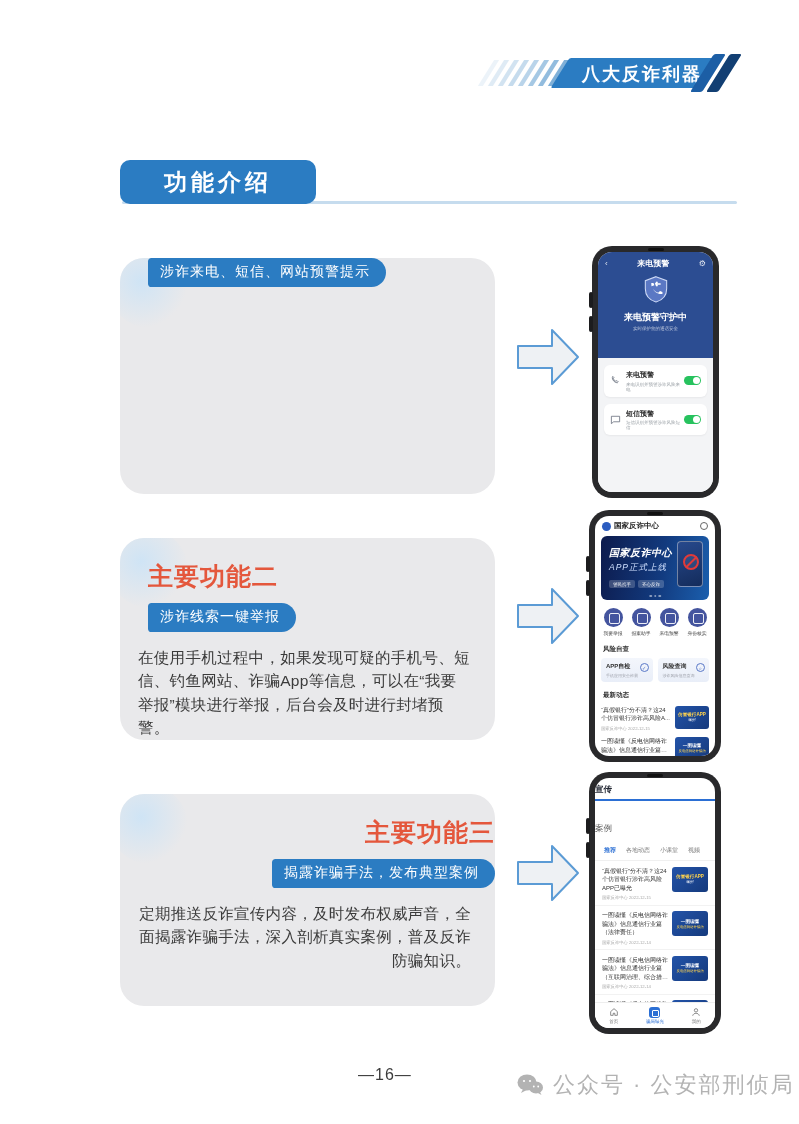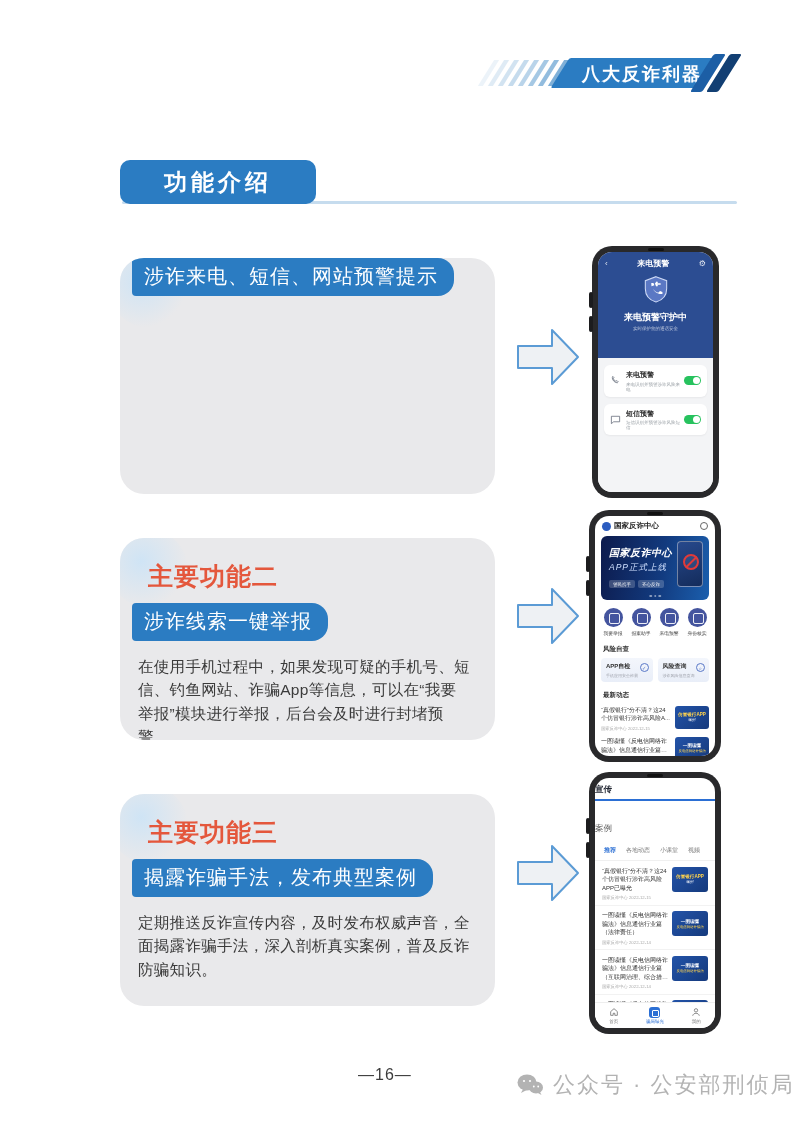--- a/index.html
+++ b/index.html
@@ -17,25 +17,25 @@
   .slash-dark2 { position:absolute; left:232px; top:-2px; width:12px; height:38px; background:#123f73; transform:skewX(-32deg); border-radius:2px; }
 
   
   .title-box { position:absolute; left:120px; top:160px; width:196px; height:44px; background:#2b7cc2; border-radius:10px; display:flex; align-items:center; justify-content:center; color:#fff; font-size:23px; font-weight:bold; letter-spacing:4px; z-index:2; }
   .title-underline { position:absolute; left:122px; top:201px; width:615px; height:3px; background:#c6dcee; border-radius:2px; }
 
   
   .card { position:absolute; left:120px; width:375px; background:#e9e9eb; border-radius:24px; overflow:hidden; }
   .card .deco-circle { position:absolute; left:-10px; top:-8px; width:78px; height:78px; border-radius:50%; background:radial-gradient(circle at 40% 40%, #cfe4f5 0%, rgba(207,228,245,0) 70%); }
   .card h2 { position:relative; margin:22px 0 10px 28px; color:#e4573c; font-size:25px; font-weight:bold; letter-spacing:1px; }
-  .card .banner { position:relative; display:inline-block; margin-left:12px; background:#2b7cc2; color:#fff; font-size:20px; letter-spacing:1px; padding:5px 16px 6px 12px; border-radius:4px 16px 16px 4px;font-family:Liberation Mono, monospace; }
+  .card .banner { position:relative; display:inline-block; margin-left:28px; background:#2b7cc2; color:#fff; font-size:14px; letter-spacing:1px; padding:5px 16px 6px 12px; border-radius:4px 16px 16px 4px;font-family:Liberation Mono, monospace; }
   .card .body { margin:14px 24px 0 18px; color:#3b3b3b; font-size:15.5px; line-height:1.5; letter-spacing:0.3px; }
   #card1 { top:258px; height:236px; }
   #card2 { top:538px; height:202px; }
-  #card3 { top:794px; height:212px; }
+  #card3 { top:794px; height:212px;text-align:right; }
 
   
   .arrow { position:absolute; left:516px; width:66px; height:62px; }
   #arrow1 { top:326px; } #arrow2 { top:585px; } #arrow3 { top:842px; }
 
   
   .phone { position:absolute; background:#29292b; border-radius:20px; padding:6px; }
   .phone .btn-side1, .phone .btn-side2 { position:absolute; left:-3px; width:4px; height:16px; background:#1c1c1e; border-radius:2px; }
   .phone .btn-side1 { top:46px; } .phone .btn-side2 { top:70px; }
   .phone .cam { position:absolute; top:2px; left:50%; transform:translateX(-50%); width:16px; height:3px; background:#111; border-radius:2px; }

